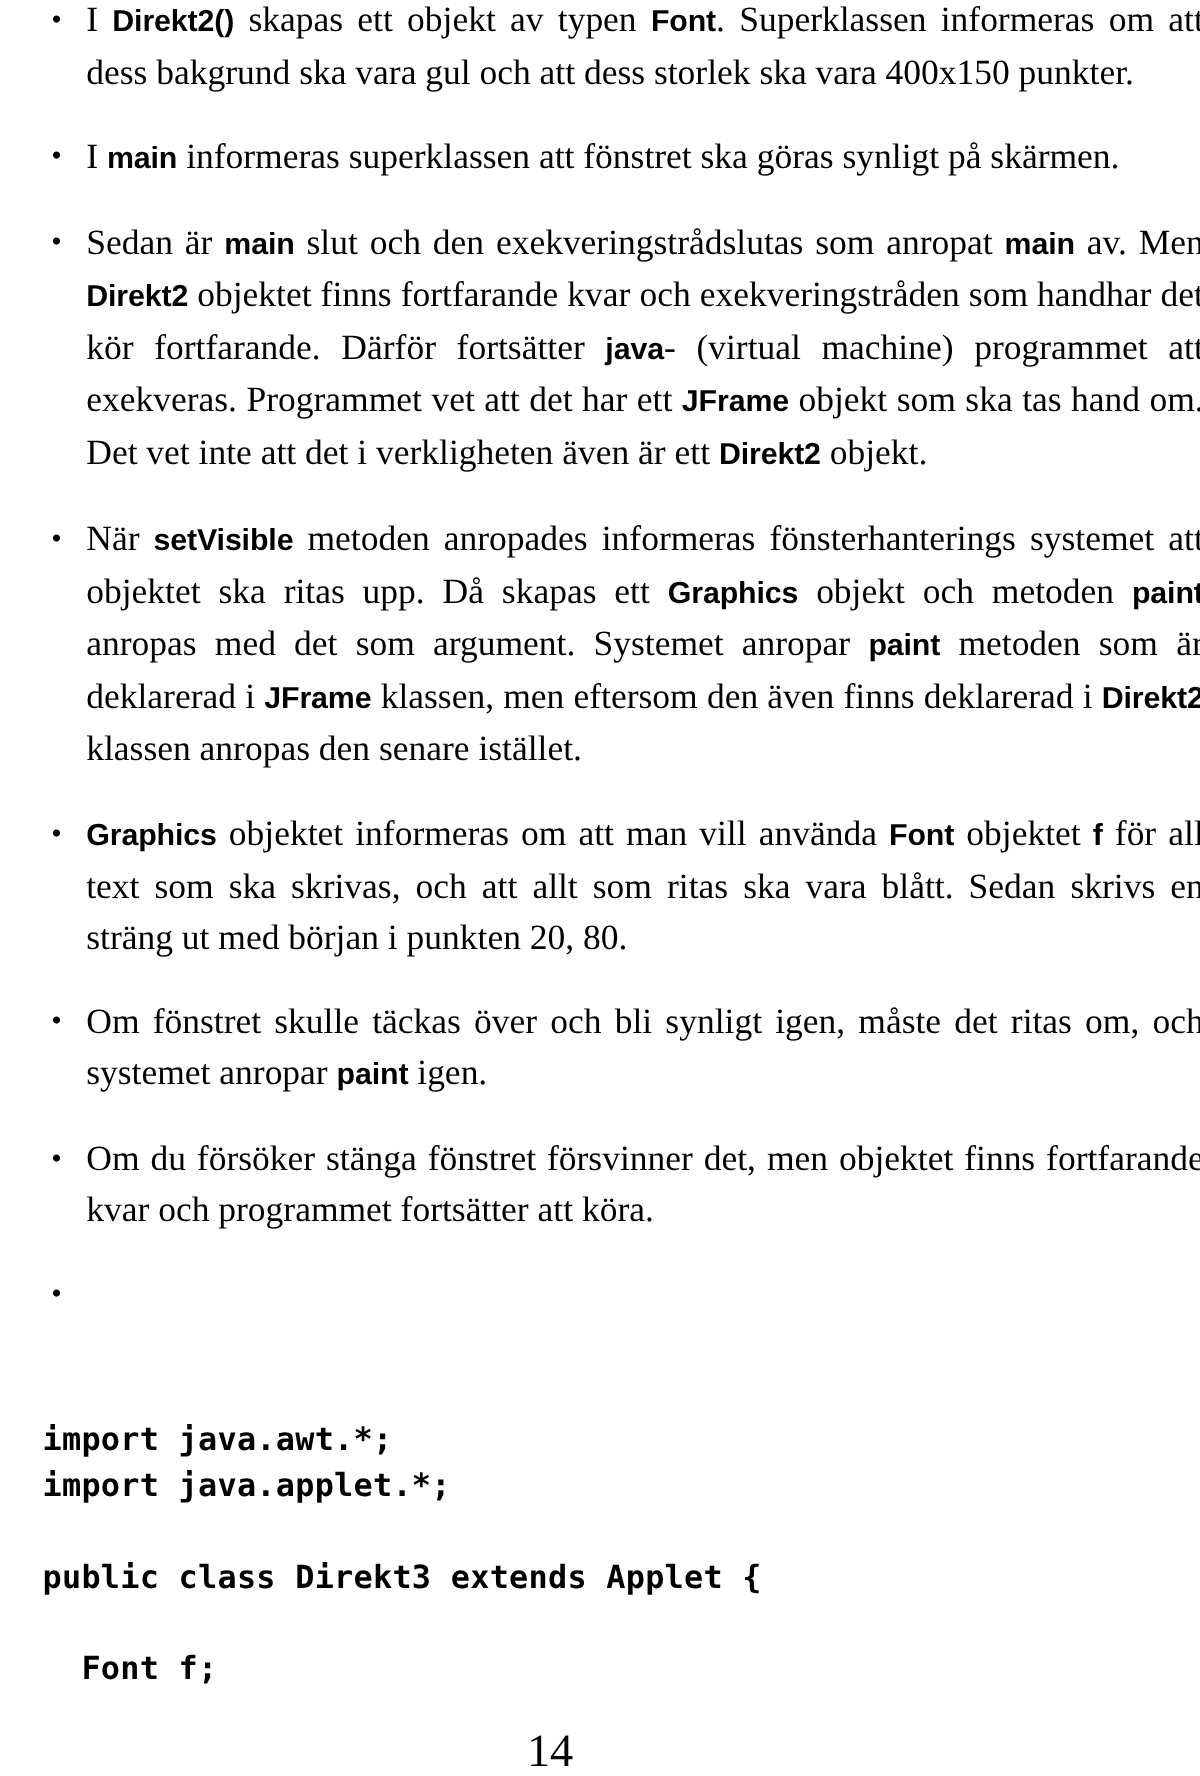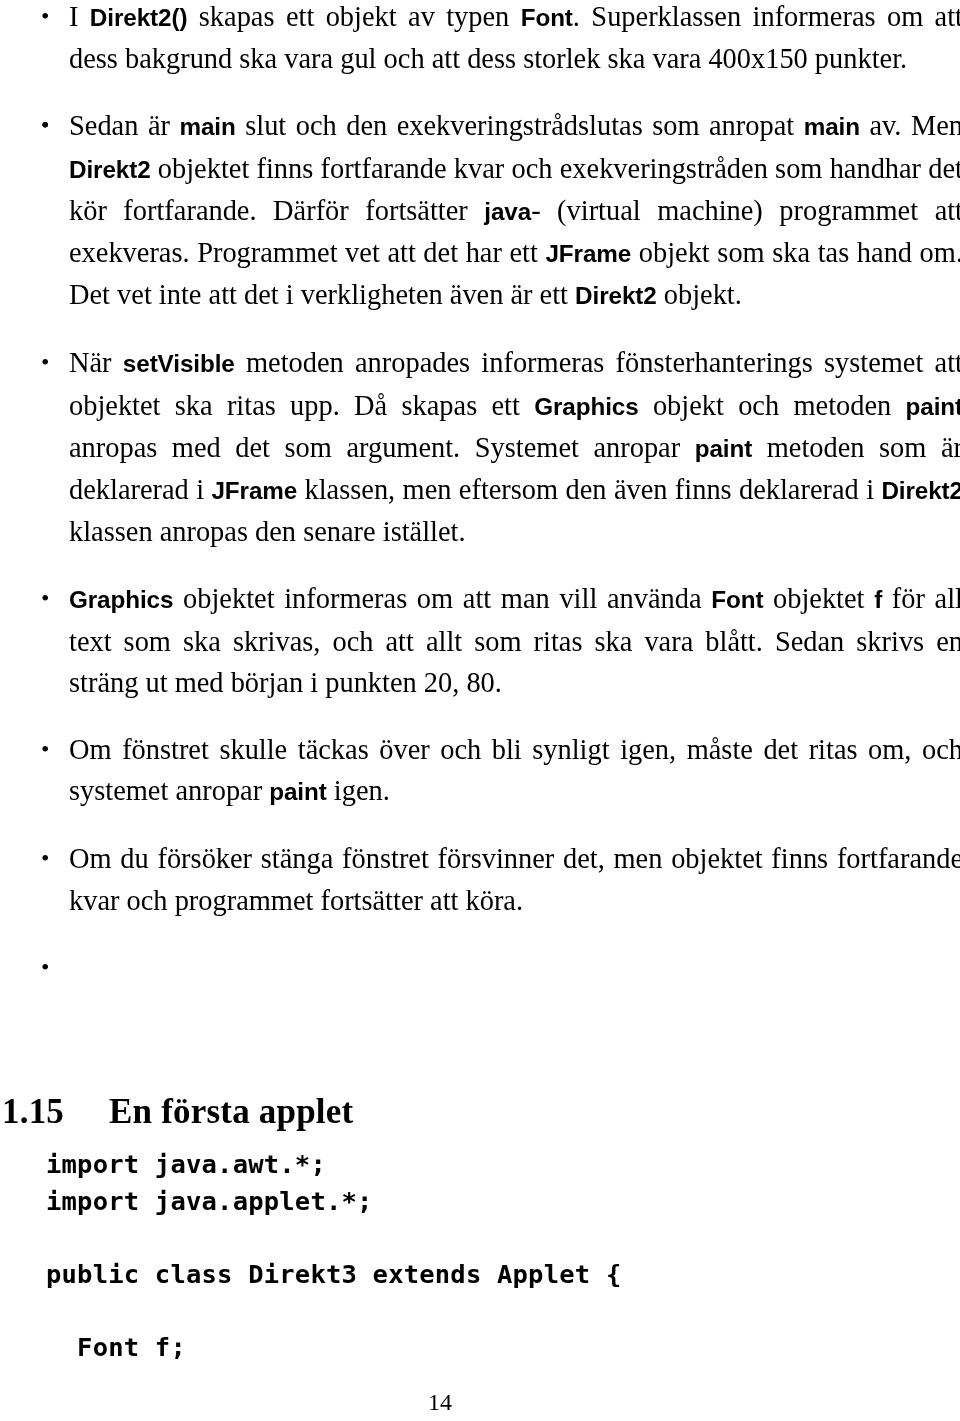--- a/index.html
+++ b/index.html
@@ -84,58 +84,57 @@
     white-space: pre;
     letter-spacing: 0.2px;
   }
   .section-heading .sec-num { display: inline-block; width: 107px; }
 
   
   .code-block {
     position: absolute;
     left: 30px;
     top: 1130px;
-    margin: 16px;
+    margin: 4px;
     font-family: "DejaVu Sans Mono", "Liberation Mono", monospace;
     font-size: 25.5px;
     line-height: 36.5px;
     font-weight: bold;
     letter-spacing: 0.2px;
     white-space: pre;
     color: #000000;
   }
 
   
   .page-number {
     position: absolute;
     left: 0;
     top: 1386px;
     width: 880px;
     text-align: center;
-    font-size: 24px;
+    font-size: 37px;
     line-height: 32px;
   }
 </style>
 </head>
 <body>
 
 <div class="page">
 
   <ul class="bullet-list">
       <li class="bullet-item"><span class="bullet-dot">•</span><span class="para">I <code>Direkt2()</code> skapas ett objekt av typen <code>Font</code>. Superklassen informeras om att dess bakgrund ska vara gul och att dess storlek ska vara 400x150 punkter.</span></li>
-      <li class="bullet-item"><span class="bullet-dot">•</span></li>
+      <li class="bullet-item"><span class="bullet-dot">•</span><span class="para">I <code>main</code> informeras superklassen att fönstret ska göras synligt på skärmen.</span></li>
       <li class="bullet-item"><span class="bullet-dot">•</span><span class="para">Sedan är <code>main</code> slut och den exekveringstrådslutas som anropat <code>main</code> av. Men <code>Direkt2</code> objektet finns fortfarande kvar och exekveringstråden som handhar det kör fortfarande. Därför fortsätter <code>java</code>- (virtual machine) programmet att exekveras. Programmet vet att det har ett <code>JFrame</code> objekt som ska tas hand om. Det vet inte att det i verkligheten även är ett <code>Direkt2</code> objekt.</span></li>
       <li class="bullet-item"><span class="bullet-dot">•</span><span class="para">När <code>setVisible</code> metoden anropades informeras fönsterhanterings systemet att objektet ska ritas upp. Då skapas ett <code>Graphics</code> objekt och metoden <code>paint</code> anropas med det som argument. Systemet anropar <code>paint</code> metoden som är deklarerad i <code>JFrame</code> klassen, men eftersom den även finns deklarerad i <code>Direkt2</code> klassen anropas den senare istället.</span></li>
       <li class="bullet-item"><span class="bullet-dot">•</span><span class="para"><code>Graphics</code> objektet informeras om att man vill använda <code>Font</code> objektet <code>f</code> för all text som ska skrivas, och att allt som ritas ska vara blått. Sedan skrivs en sträng ut med början i punkten 20, 80.</span></li>
       <li class="bullet-item"><span class="bullet-dot">•</span><span class="para">Om fönstret skulle täckas över och bli synligt igen, måste det ritas om, och systemet anropar <code>paint</code> igen.</span></li>
       <li class="bullet-item"><span class="bullet-dot">•</span><span class="para">Om du försöker stänga fönstret försvinner det, men objektet finns fortfarande kvar och programmet fortsätter att köra.</span></li>
       <li class="bullet-item"><span class="bullet-dot">•</span></li>
     </ul>
 
-  <h2 class="section-heading"><span class="sec-num">1.15</span><span>En första applet</span></h2>
 
   <pre class="code-block">import java.awt.*;
 import java.applet.*;
 
 public class Direkt3 extends Applet {
 
   Font f;</pre>
 
   <div class="page-number">14</div>
 

